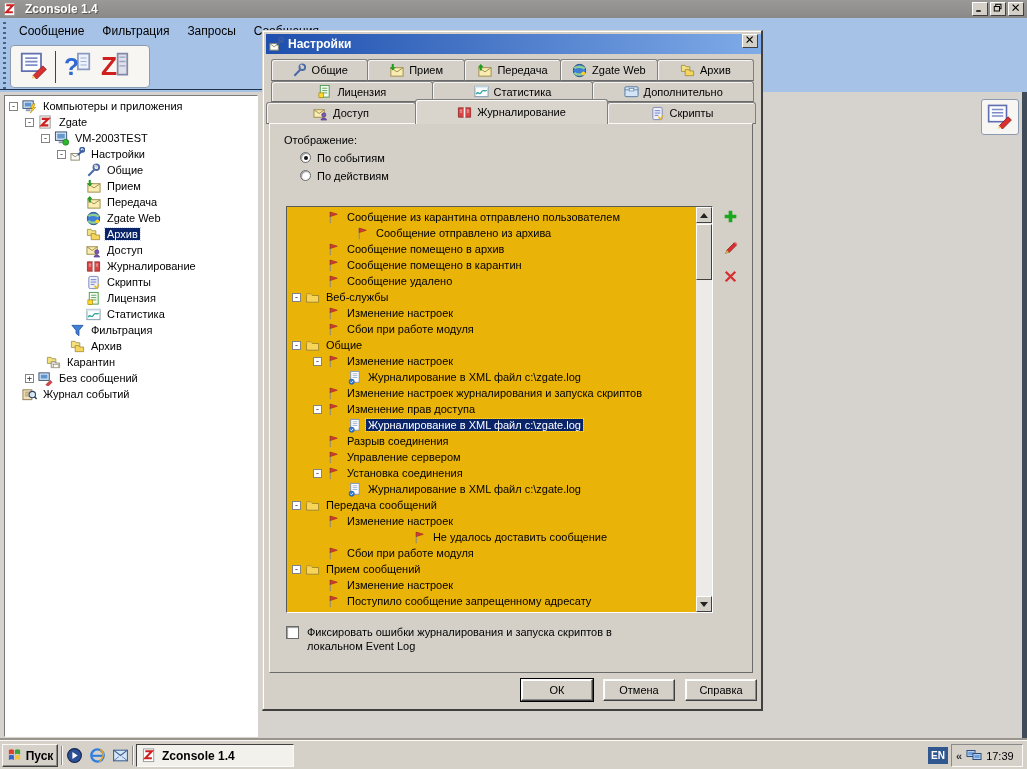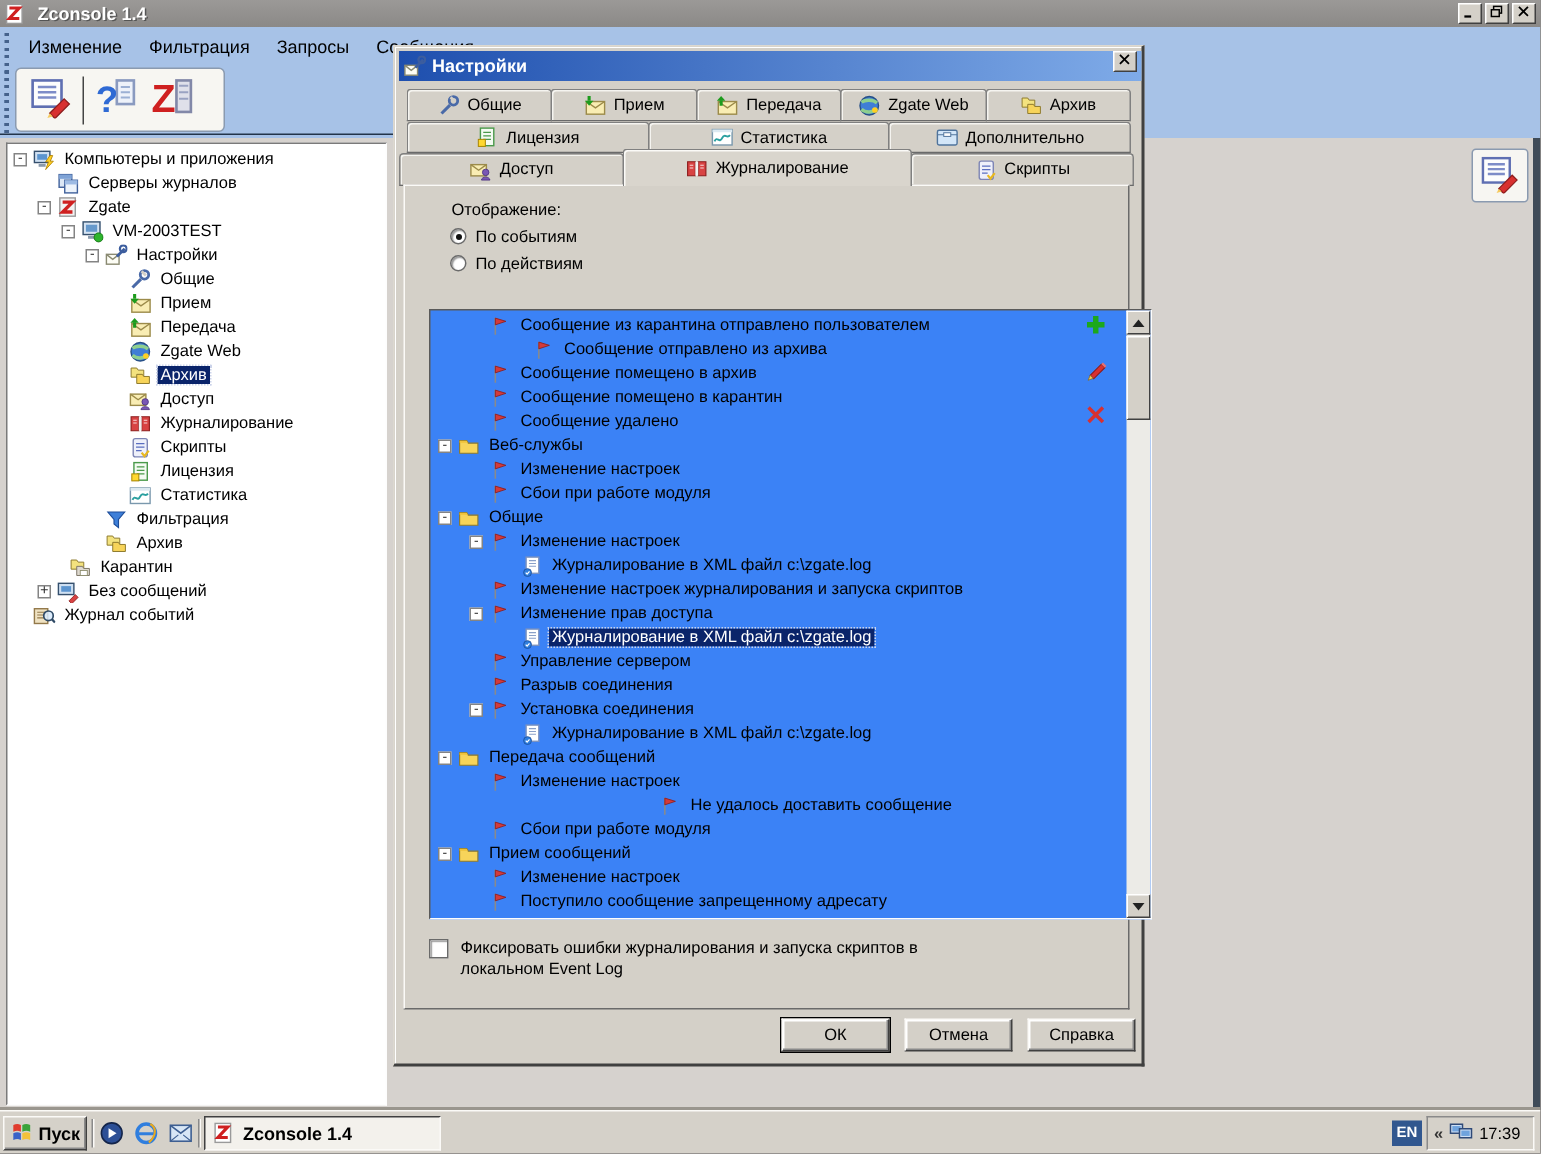--- a/index.html
+++ b/index.html
@@ -72,28 +72,28 @@
   .tab { flex:1; background:#d4d0c8; border:1px solid #808080; border-bottom-color:#6a6a6a;
          border-radius:3px 3px 0 0; box-shadow:inset 1px 1px 0 #f5f4f0; margin-right:-1px;
          display:flex; align-items:center; justify-content:center; gap:5px; font-size:11px; position:relative; }
   .tab .ticon { margin:0; }
   .tab.active { background:#d9d5cd; top:-3px; height:25px; z-index:4; border-bottom:none;
                 box-shadow:inset 1px 1px 0 #fbfaf7; }
   .tabs3 .tab { flex:none; }
 
   .tab-page { position:absolute; left:6px; top:92px; width:484px; height:550px;
               border:1px solid; border-color:#fbfaf7 #6a6a6a #6a6a6a #fbfaf7; z-index:3; background:#d4d0c8; }
-  .display-label { position:absolute; left:31px; top:10px; }
+  .display-label { position:absolute; left:14px; top:10px; }
   .radio-row { position:absolute; left:30px; display:flex; align-items:flex-start; gap:6px; }
   .radio { width:11px; height:11px; border-radius:50%; background:#fff; border:1px solid #6a6a6a;
            box-shadow:inset 1px 1px 1px #9a9a9a; position:relative; flex:none; }
   .radio.checked::after { content:''; position:absolute; left:2.5px; top:2.5px; width:4px; height:4px;
                           border-radius:50%; background:#111; }
 
-  .events-box { position:absolute; left:16px; top:82px; width:482px; height:407px; background:#3b82f6;
+  .events-box { position:absolute; left:16px; top:82px; width:427px; height:407px; background:#eab308;
                 border:1px solid; border-color:#5a5a5a #fdfdfd #fdfdfd #5a5a5a; overflow:hidden; }
   .events-rows { position:absolute; left:1px; top:2px; right:17px; bottom:0; overflow:hidden; }
   .scrollbar { position:absolute; right:0; top:0; width:16px; height:100%; background:#ecebe7; }
   .sb-btn { position:absolute; left:0; width:16px; height:16px; background:#d4d0c8;
             border:1px solid; border-color:#fff #404040 #404040 #fff; display:flex; align-items:center; justify-content:center; }
   .sb-up { top:0; } .sb-down { bottom:0; }
   .arrow-up { width:0; height:0; border:4px solid transparent; border-bottom:5px solid #222; margin-top:-4px; }
   .arrow-down { width:0; height:0; border:4px solid transparent; border-top:5px solid #222; margin-bottom:-4px; }
   .sb-thumb { position:absolute; left:0; top:17px; width:16px; height:56px; background:#d4d0c8;
               border:1px solid; border-color:#fff #404040 #404040 #fff; }
@@ -164,21 +164,21 @@
         </div>
       <div class="winbtn">
           <span><svg viewBox="0 0 16 16" width="100%" height="100%" xmlns="http://www.w3.org/2000/svg">
               <path d="M3.5 3.5l8 8M11.5 3.5l-8 8" stroke="#000" stroke-width="1.6"></path>
             </svg></span>
         </div>
     </div>
   </div>
 
   <div class="menubar" id="menu-bar">
-      <span class="menu-item">Изменение</span>
+      <span class="menu-item">Сообщение</span>
       <span class="menu-item">Фильтрация</span>
       <span class="menu-item">Запросы</span>
       <span class="menu-item">Сообщения</span>
     </div>
 
   <div class="toolband">
     <div class="grip" style="top:-22px;"></div>
     <div class="grip" style="top:3px; height:42px;"></div>
     <div class="toolpanel" id="toolbar">
         <button class="toolbtn">
@@ -216,32 +216,20 @@
             <svg viewBox="0 0 16 16" width="100%" height="100%" xmlns="http://www.w3.org/2000/svg">
               <rect x="1" y="2" width="11" height="8" fill="#cfe0f2" stroke="#35506e"></rect>
               <rect x="3" y="4" width="7" height="4" fill="#5b94cf"></rect>
               <rect x="4" y="11" width="5" height="2" fill="#8a9aac"></rect>
               <path d="M12 5l-3 4.5h2L9 15l5.5-6h-2.2L14 5z" fill="#ffd024" stroke="#b08000" stroke-width="0.6"></path>
             </svg>
           </span>
           <span class="tlabel">Компьютеры и приложения</span>
         </div>
         <div class="tree-row" style="padding-left: 20px;">
-          <span class="toggle-spacer"></span>
-          <span class="ticon">
-            <svg viewBox="0 0 16 16" width="100%" height="100%" xmlns="http://www.w3.org/2000/svg">
-              <rect x="1.5" y="1.5" width="9" height="9" fill="#dbe7f5" stroke="#41629c"></rect>
-              <rect x="1.5" y="1.5" width="9" height="3" fill="#7fa3d6"></rect>
-              <rect x="5.5" y="5.5" width="9" height="9" fill="#ecf3fb" stroke="#41629c"></rect>
-              <rect x="5.5" y="5.5" width="9" height="3" fill="#9dbbe4"></rect>
-            </svg>
-          </span>
-          <span class="tlabel">Серверы журналов</span>
-        </div>
-        <div class="tree-row" style="padding-left: 20px;">
           <span class="toggle">-</span>
           <span class="ticon">
             <svg viewBox="0 0 16 16" width="100%" height="100%" xmlns="http://www.w3.org/2000/svg">
               <rect x="2" y="1" width="11" height="13" fill="#f2f2f2" stroke="#9a9a9a"></rect>
               <path d="M4 4h7L4 11h7" stroke="#cf2020" stroke-width="2.4" fill="none"></path>
             </svg>
           </span>
           <span class="tlabel">Zgate</span>
         </div>
         <div class="tree-row" style="padding-left: 36px;">
@@ -746,31 +734,31 @@
               <span class="tlabel">Журналирование в XML файл c:\zgate.log</span>
             </div>
             <div class="tree-row" style="padding-left: 25px;">
               <span class="toggle-spacer"></span>
               <span class="ticon">
                 <svg viewBox="0 0 16 16" width="100%" height="100%" xmlns="http://www.w3.org/2000/svg">
                   <path d="M4.5 2v12" stroke="#8a8a8a" stroke-width="1.1"></path>
                   <path d="M4.5 2.2L12 4.5 4.5 7z" fill="#d43a3a" stroke="#8c1d1d" stroke-width="0.6"></path>
                 </svg>
               </span>
+              <span class="tlabel">Разрыв соединения</span>
+            </div>
+            <div class="tree-row" style="padding-left: 25px;">
+              <span class="toggle-spacer"></span>
+              <span class="ticon">
+                <svg viewBox="0 0 16 16" width="100%" height="100%" xmlns="http://www.w3.org/2000/svg">
+                  <path d="M4.5 2v12" stroke="#8a8a8a" stroke-width="1.1"></path>
+                  <path d="M4.5 2.2L12 4.5 4.5 7z" fill="#d43a3a" stroke="#8c1d1d" stroke-width="0.6"></path>
+                </svg>
+              </span>
               <span class="tlabel">Управление сервером</span>
-            </div>
-            <div class="tree-row" style="padding-left: 25px;">
-              <span class="toggle-spacer"></span>
-              <span class="ticon">
-                <svg viewBox="0 0 16 16" width="100%" height="100%" xmlns="http://www.w3.org/2000/svg">
-                  <path d="M4.5 2v12" stroke="#8a8a8a" stroke-width="1.1"></path>
-                  <path d="M4.5 2.2L12 4.5 4.5 7z" fill="#d43a3a" stroke="#8c1d1d" stroke-width="0.6"></path>
-                </svg>
-              </span>
-              <span class="tlabel">Разрыв соединения</span>
             </div>
             <div class="tree-row" style="padding-left: 25px;">
               <span class="toggle">-</span>
               <span class="ticon">
                 <svg viewBox="0 0 16 16" width="100%" height="100%" xmlns="http://www.w3.org/2000/svg">
                   <path d="M4.5 2v12" stroke="#8a8a8a" stroke-width="1.1"></path>
                   <path d="M4.5 2.2L12 4.5 4.5 7z" fill="#d43a3a" stroke="#8c1d1d" stroke-width="0.6"></path>
                 </svg>
               </span>
               <span class="tlabel">Установка соединения</span>

